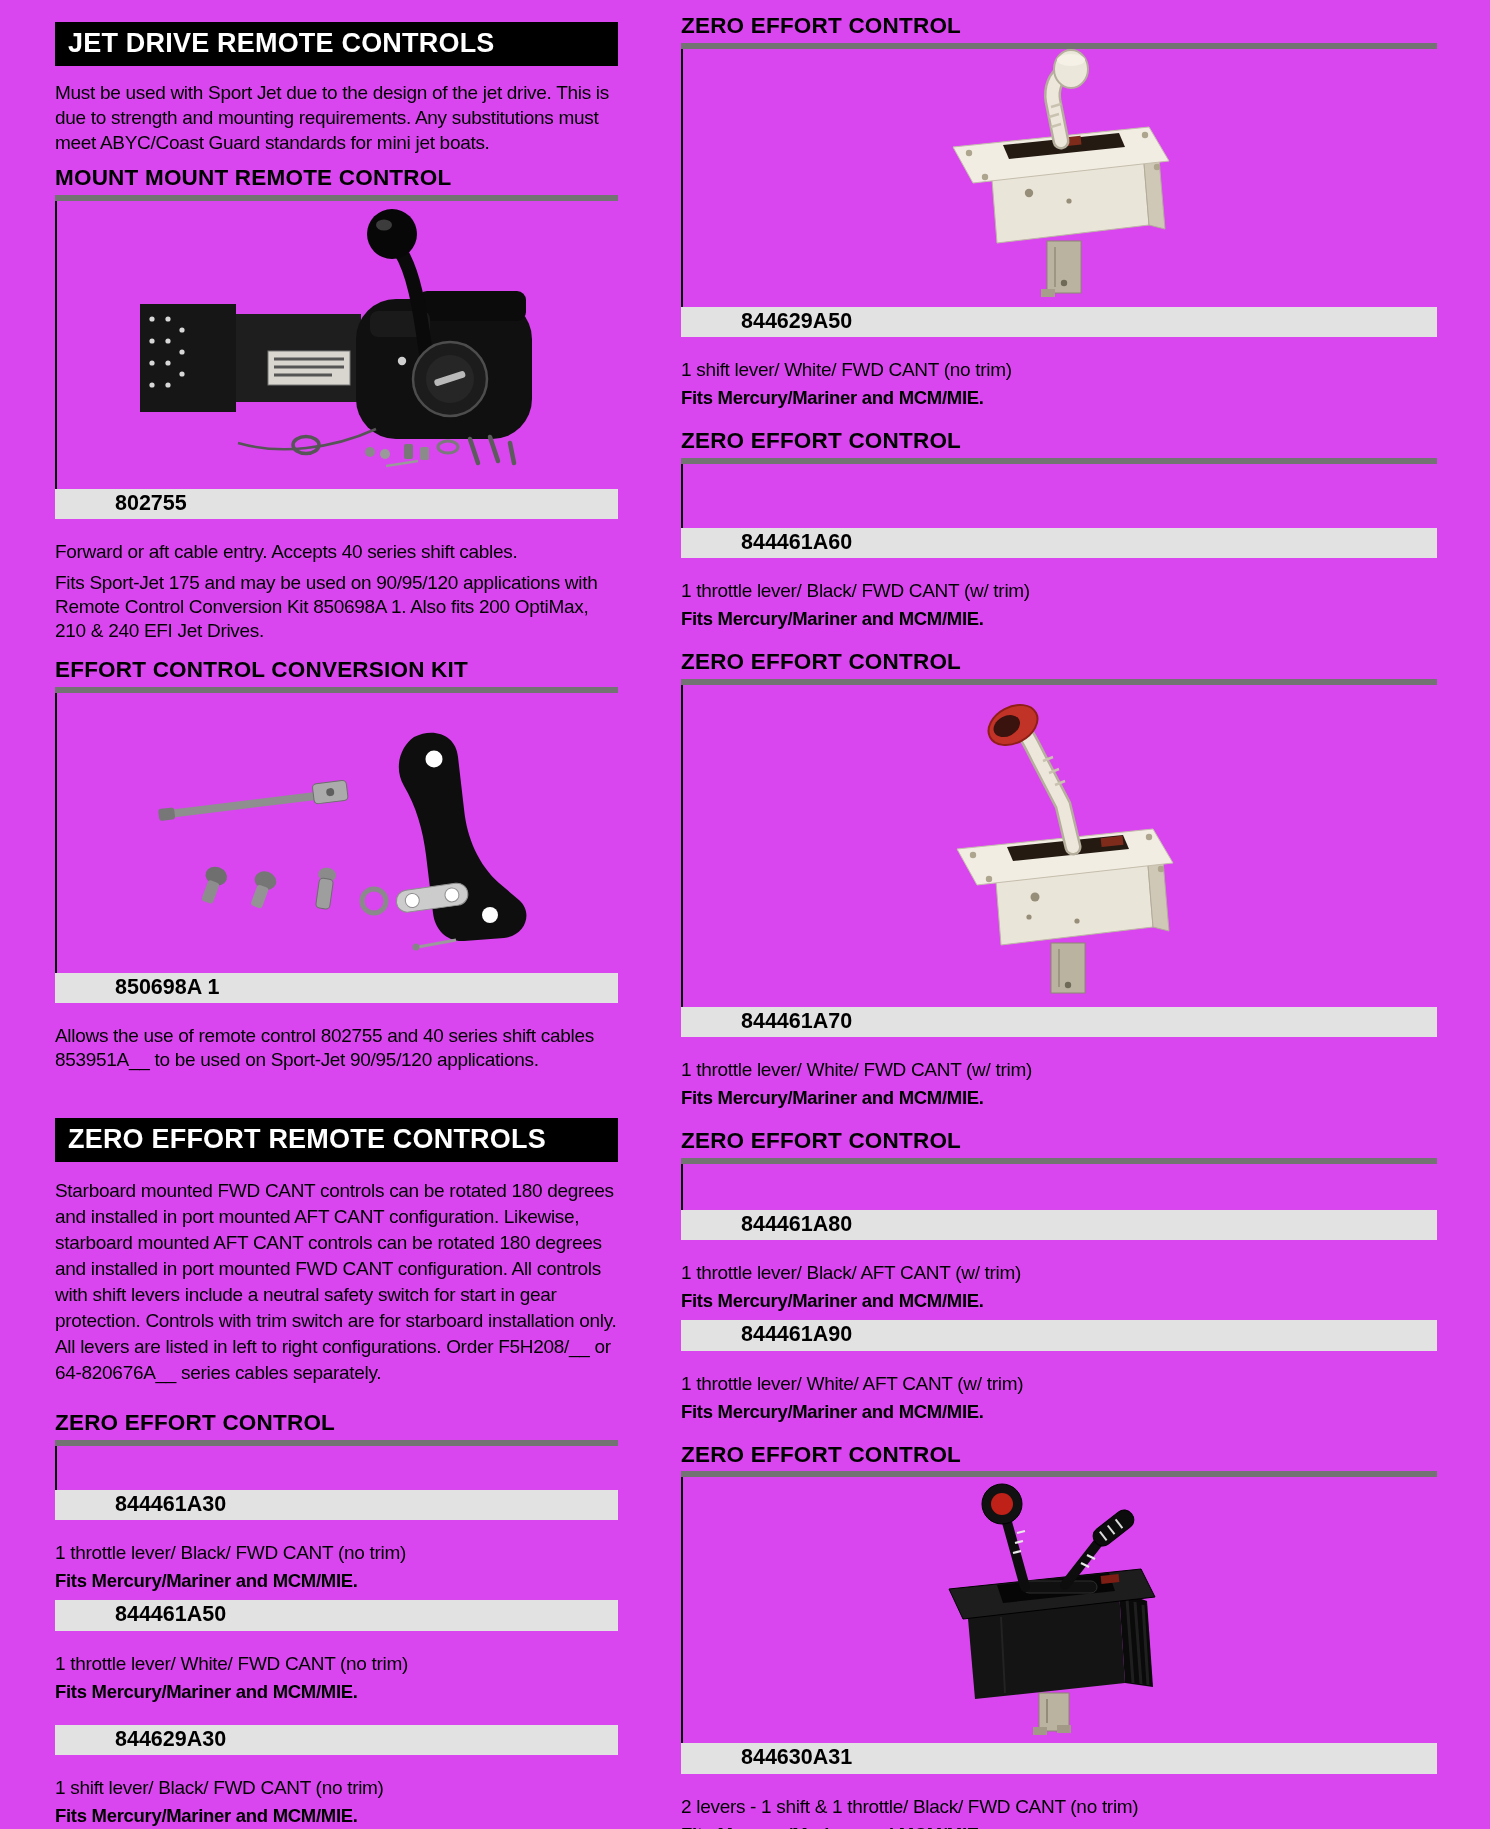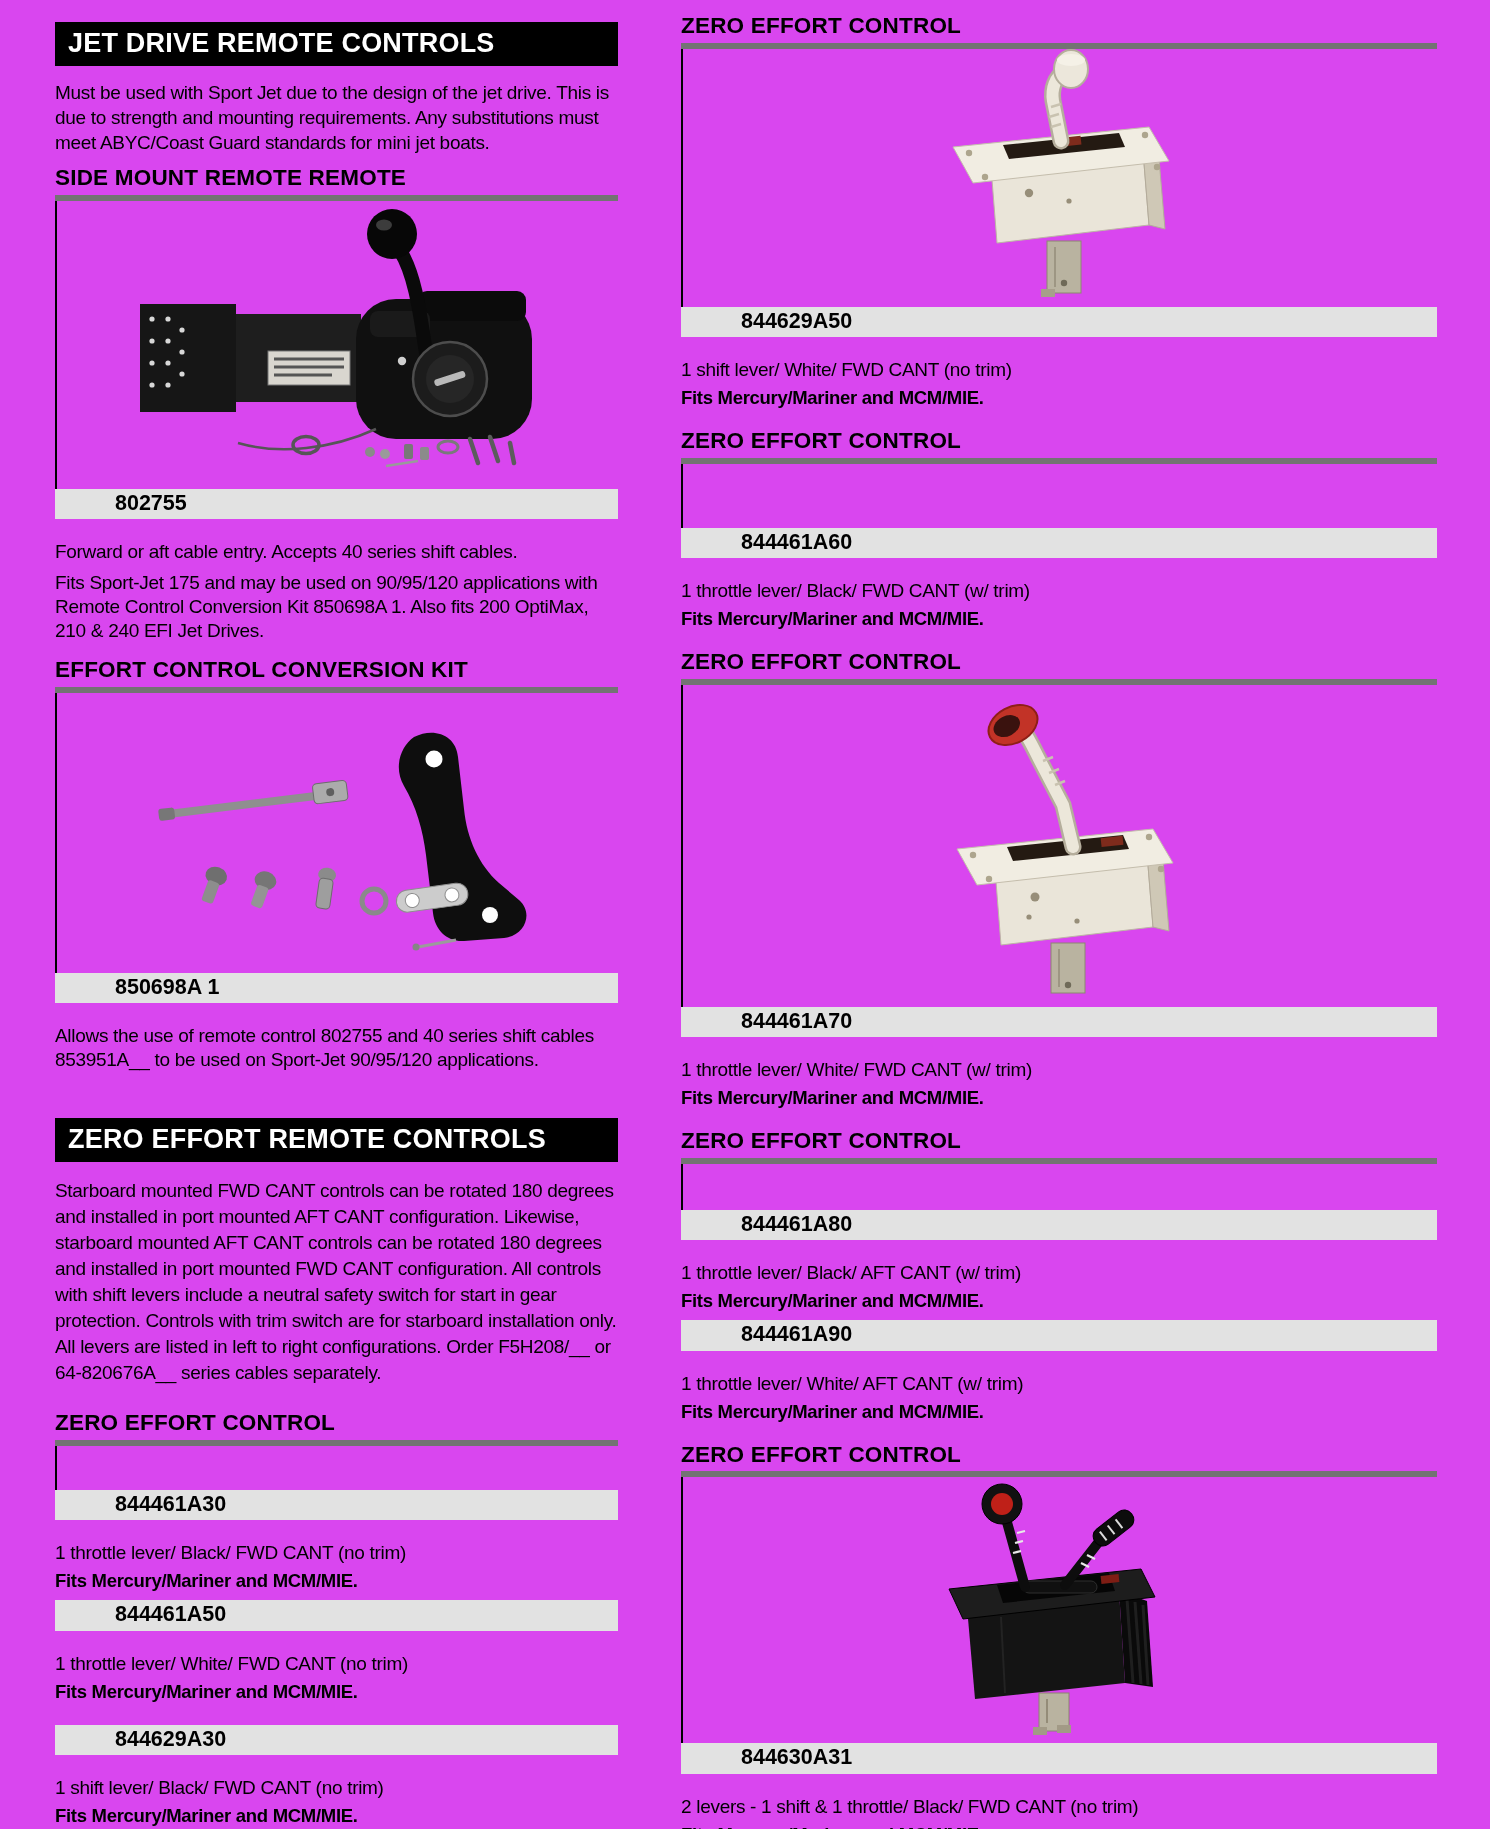--- a/index.html
+++ b/index.html
@@ -26,21 +26,21 @@
 <body>
 
 <div class="page">
 
   <div class="col col-left">
 
     <div class="banner" style="margin-top:22px;">JET DRIVE REMOTE CONTROLS</div>
 
     <p class="body-text" style="margin:14px 0 0 0;">Must be used with Sport Jet due to the design of the jet drive. This is due to strength and mounting requirements. Any substitutions must meet ABYC/Coast Guard standards for mini jet boats.</p>
 
-    <div class="sec-head" style="margin-top:12px;">SIDE MOUNT REMOTE REMOTE</div>
+    <div class="sec-head" style="margin-top:12px;">MOUNT MOUNT REMOTE CONTROL</div>
 
     <div class="photo-box" style="height:288px;">
       <svg width="440" height="272" viewBox="0 0 440 272">
 
         <rect x="22" y="103" width="96" height="108" fill="#161616"></rect>
         <g fill="#d8d8d8">
           <circle cx="34" cy="118" r="2.6"></circle>
             <circle cx="50" cy="118" r="2.6"></circle>
           <circle cx="34" cy="140" r="2.6"></circle>
             <circle cx="50" cy="140" r="2.6"></circle>

